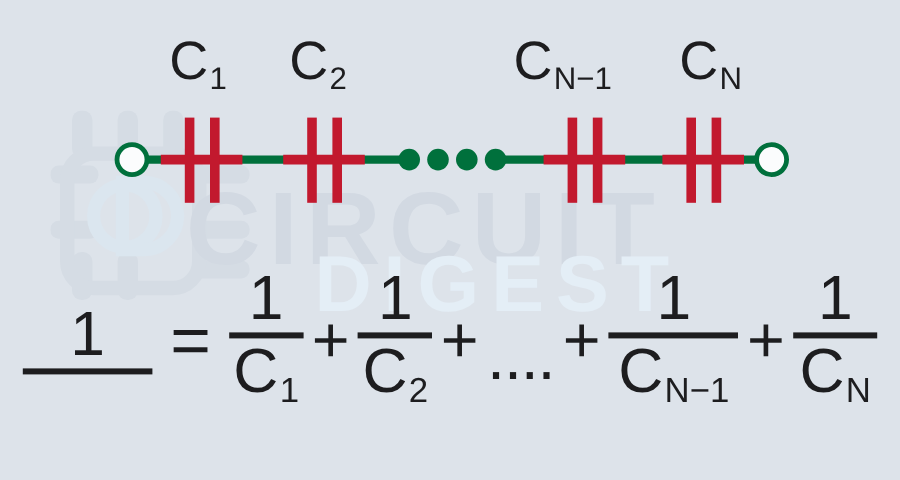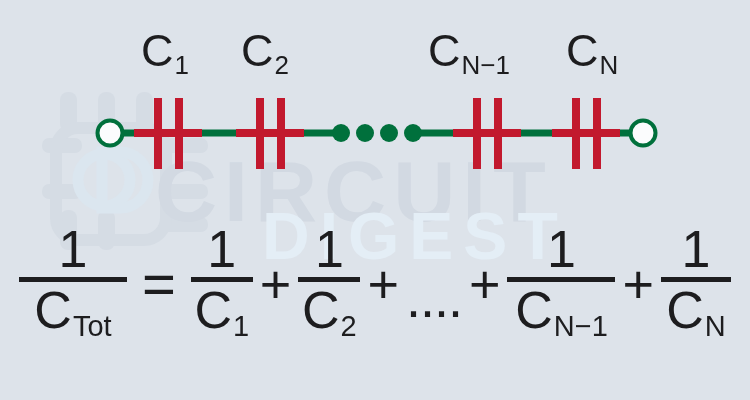--- a/index.html
+++ b/index.html
@@ -252,21 +252,20 @@
 
   <div class="cap-label" style="left:566px; top:28px;">
     <span class="base">C</span><span class="sub">N</span>
   </div>
 
   <div id="formula">
 
     <div class="frac frac-wide">
       <div class="num">1</div>
       <div class="bar"></div>
-      <div class="den"><span>C</span><span class="sub">Tot</span></div>
     </div>
 
     <div class="op eq">=</div>
 
     <div class="frac frac-w1">
       <div class="num">1</div>
       <div class="bar"></div>
       <div class="den"><span>C</span><span class="sub">1</span></div>
     </div>
 

